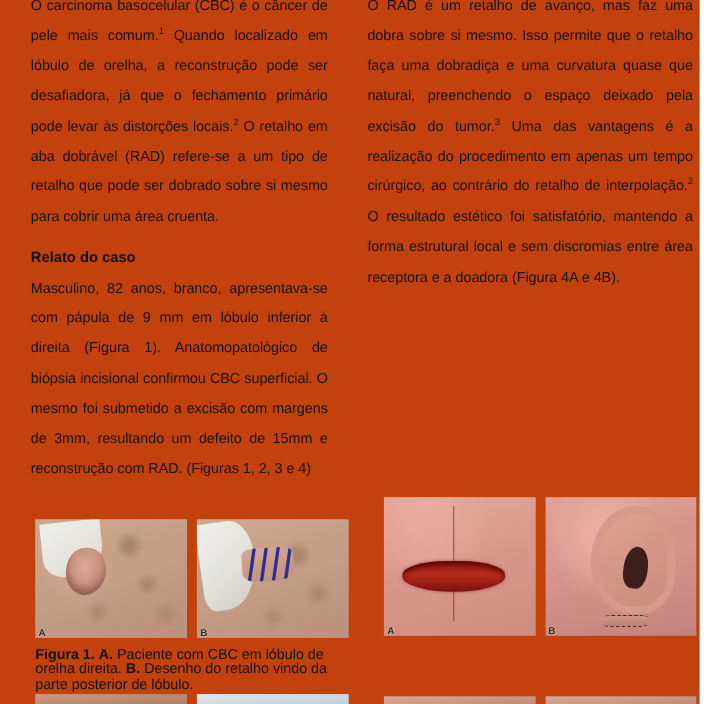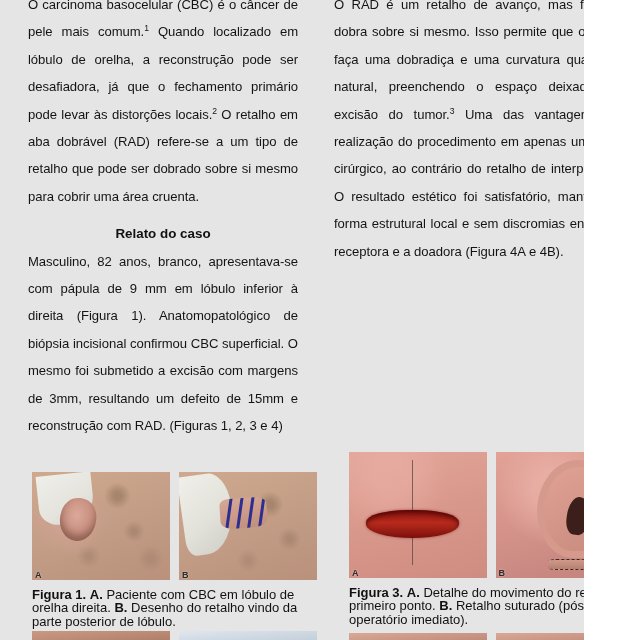--- a/index.html
+++ b/index.html
@@ -8,23 +8,23 @@
     width: 640px; height: 640px;
     background: #ffffff;
     overflow: hidden;
   }
   body {
     font-family: "Liberation Sans", sans-serif;
     color: #111111;
   }
   .page {
     position: relative;
-    width: 584px;
+    width: 636px;
     height: 640px;
-    background: #e5e5e5;
+    background: #c2410c;
     overflow: hidden;
   }
   .columns {
     position: absolute;
     top: -9px;
     left: 0;
     width: 640px;
     display: flex;
     gap: 0;
   }
@@ -42,21 +42,21 @@
     text-align: justify;
     text-justify: inter-word;
     letter-spacing: -0.05px;
     color: #141414;
   }
   h2.section {
     margin: 10px 0 0 0;
     font-size: 13.4px;
     line-height: 27.4px;
     font-weight: bold;
-    text-align: center;
+    text-align: left;
     color: #111111;
   }
   sup {
     font-size: 8.6px;
     vertical-align: super;
     line-height: 0;
   }
   .figblock {
     position: absolute;
     width: 100%;
@@ -257,28 +257,20 @@
         <div class="slit"></div>
         <span class="plabel">A</span>
       </div>
       <div class="photo ear-b">
         <div class="helix"></div>
         <div class="canal"></div>
         <div class="suture"></div>
         <span class="plabel">B</span>
       </div>
     </div>
-    <div class="caption">
-      <b>Figura 3.</b>
-      <b>A.</b>
-      <span>Detalhe do movimento do retalho no</span>
-      <span>primeiro ponto.</span>
-      <b>B.</b>
-      <span>Retalho suturado (pós-operatório imediato).</span>
-    </div>
   </div>
 
   <div class="figblock" style="left:32px; top:631px; width:285px; height:9px;">
     <div class="figrow" style="height:9px;">
       <div class="photo strip strip-skin"></div>
       <div class="photo strip strip-blue"></div>
     </div>
   </div>
 
   <div class="figblock" style="left:349px; top:633px; width:284px; height:7px;">

